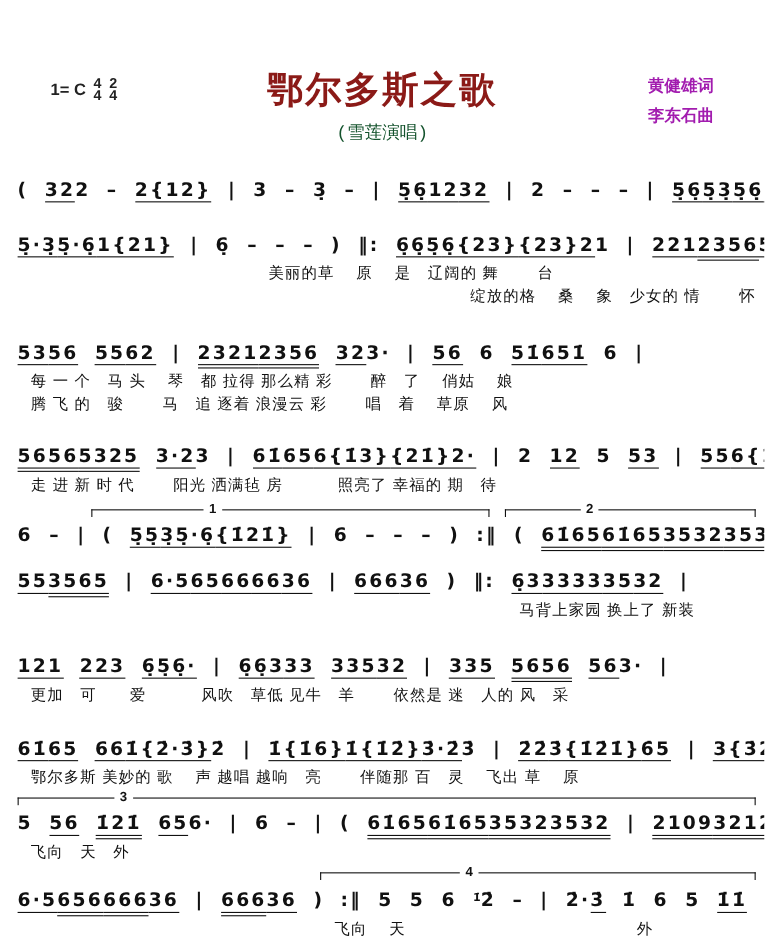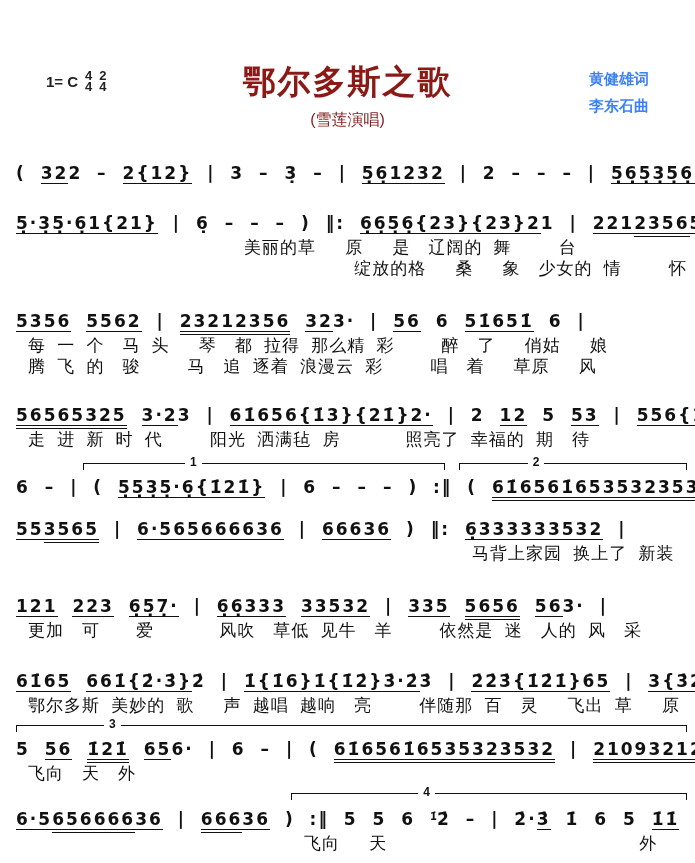--- a/index.html
+++ b/index.html
@@ -10,23 +10,23 @@
     position:relative;
     margin-top:44px;
   }
   
   .header{position:relative;height:92px;padding-top:16px;}
   .keysig{position:absolute;left:46px;top:26px;display:flex;align-items:center;gap:7px;
           font-weight:700;font-size:15px;color:#222;}
   .frac{display:inline-flex;flex-direction:column;align-items:center;
         font-size:13px;line-height:11px;font-weight:700;}
   .title{text-align:center;font-size:33px;font-weight:700;letter-spacing:2px;color:#8b1a17;}
-  .subtitle{text-align:center;font-size:16px;margin-top:5px;color:#7f1d1d;
-            font-family:Liberation Sans, sans-serif;}
-  .credits{position:absolute;right:46px;top:22px;color:#3b82f6;font-size:15px;line-height:27px;
+  .subtitle{text-align:center;font-size:16px;margin-top:5px;color:#14532d;
+            font-family:Liberation Mono, monospace;}
+  .credits{position:absolute;right:46px;top:22px;color:#a21caf;font-size:15px;line-height:27px;
            font-family:"Liberation Serif","DejaVu Serif",serif;font-weight:600;}
   
   .score{padding:6px 8px 0 16px;}
   .sys{margin-bottom:18px;}
   .sys:nth-of-type(1){margin-bottom:20px;}
   .sys:nth-of-type(2){margin-bottom:26px;}
   .sys:nth-of-type(3){margin-bottom:22px;}
   .sys:nth-of-type(4){margin-bottom:6px;}
   .sys:nth-of-type(5){margin-bottom:12px;}
   .sys:nth-of-type(6){margin-bottom:26px;}
@@ -37,21 +37,21 @@
   .sys:nth-of-type(11){margin-bottom:4px;}
   .notes{font-family:"DejaVu Sans","Liberation Sans",sans-serif;
          font-weight:700;font-size:17px;line-height:30px;
          letter-spacing:2px;word-spacing:7px;white-space:nowrap;color:#111;}
   .u1{border-bottom:1.5px solid currentColor;padding-bottom:0;}
   .u2{border-bottom:4px double currentColor;padding-bottom:0;}
   .grace{font-size:10px;vertical-align:5px;letter-spacing:0;}
   .has-tail{position:relative;}
   .tail{position:absolute;right:4px;top:0;font-weight:400;font-size:15px;
         letter-spacing:0;word-spacing:0;color:#222;}
-  .lyric{font-size:17px;line-height:21px;letter-spacing:1px;color:#111;white-space:nowrap;font-family:Liberation Mono, monospace;}
+  .lyric{font-size:14px;line-height:21px;letter-spacing:1px;color:#111;white-space:nowrap;}
   .volta-row{position:relative;height:15px;}
   .volta{position:absolute;top:6px;height:7px;box-sizing:border-box;
          border-top:1.5px solid #111;border-left:1.5px solid #111;border-right:1.5px solid #111;}
   .vlab{position:absolute;top:-9px;background:#fff;padding:0 5px;
         font-size:12px;font-weight:700;color:#111;}
 </style>
 </head>
 <body>
 
 <div class="page">
@@ -103,21 +103,21 @@
             <span class="vlab" style="left: 30%;">2</span>
           </div>
         </div>
         <div class="notes">6 – | ( <span class="u1">5̣5̣</span><span class="u1">3̣</span><span class="u1">5̣·6̣</span><span class="u1">{1̇21̇}</span> | 6 – – – ) :‖ ( <span class="u2">61̇65</span><span class="u2">61̇65</span><span class="u2">3532</span><span class="u2">3532</span> | </div>
       </div>
       <div class="sys">
         <div class="notes"><span class="u1">55</span><span class="u2">3565</span> | <span class="u1">6·5</span><span class="u1">65</span><span class="u1">66</span><span class="u1">66</span><span class="u1">36</span> | <span class="u1">666</span><span class="u1">36</span> ) ‖: <span class="u1">6̣3</span><span class="u1">33</span><span class="u1">33</span><span class="u1">35</span><span class="u1">32</span> |</div>
         <div class="lyric" style="padding-left: 456px;">马背上家园 换上了 新装</div>
       </div>
       <div class="sys">
-        <div class="notes"><span class="u1">121</span> <span class="u1">223</span> <span class="u1">6̣5̣7̣·</span> | <span class="u1">6̣6̣3</span><span class="u1">33</span> <span class="u1">335</span><span class="u1">32</span> | <span class="u1">335</span> <span class="u2">5656</span> <span class="u1">56</span>3· |</div>
+        <div class="notes"><span class="u1">121</span> <span class="u1">223</span> <span class="u1">6̣5̣6̣·</span> | <span class="u1">6̣6̣3</span><span class="u1">33</span> <span class="u1">335</span><span class="u1">32</span> | <span class="u1">335</span> <span class="u2">5656</span> <span class="u1">56</span>3· |</div>
         <div class="lyric" style="padding-left: 12px;">更加　可　　爱　　　 风吹　草低 见牛　羊　　 依然是 迷　人的 风　采</div>
       </div>
       <div class="sys">
         <div class="notes"><span class="u1">61̇</span><span class="u1">65</span> <span class="u1">66</span><span class="u1">1̇{2̇·3̇}</span>2̇ | <span class="u1">1̇{1̇6}</span><span class="u1">1̇{1̇2̇}</span><span class="u1">3̇·2̇</span>3̇ | <span class="u1">2̇2̇</span><span class="u1">3̇{1̇2̇1̇}</span><span class="u1">6̇5</span> | <span class="u1">3{3̇2}</span> |</div>
         <div class="lyric" style="padding-left: 12px;">鄂尔多斯 美妙的 歌　 声 越唱 越响　亮　　 伴随那 百　灵　 飞出 草　 原</div>
       </div>
       <div class="sys">
         <div class="volta-row">
           <div class="volta" style="left: 0%; width: 100%;">
             <span class="vlab" style="left: 13%;">3</span>

